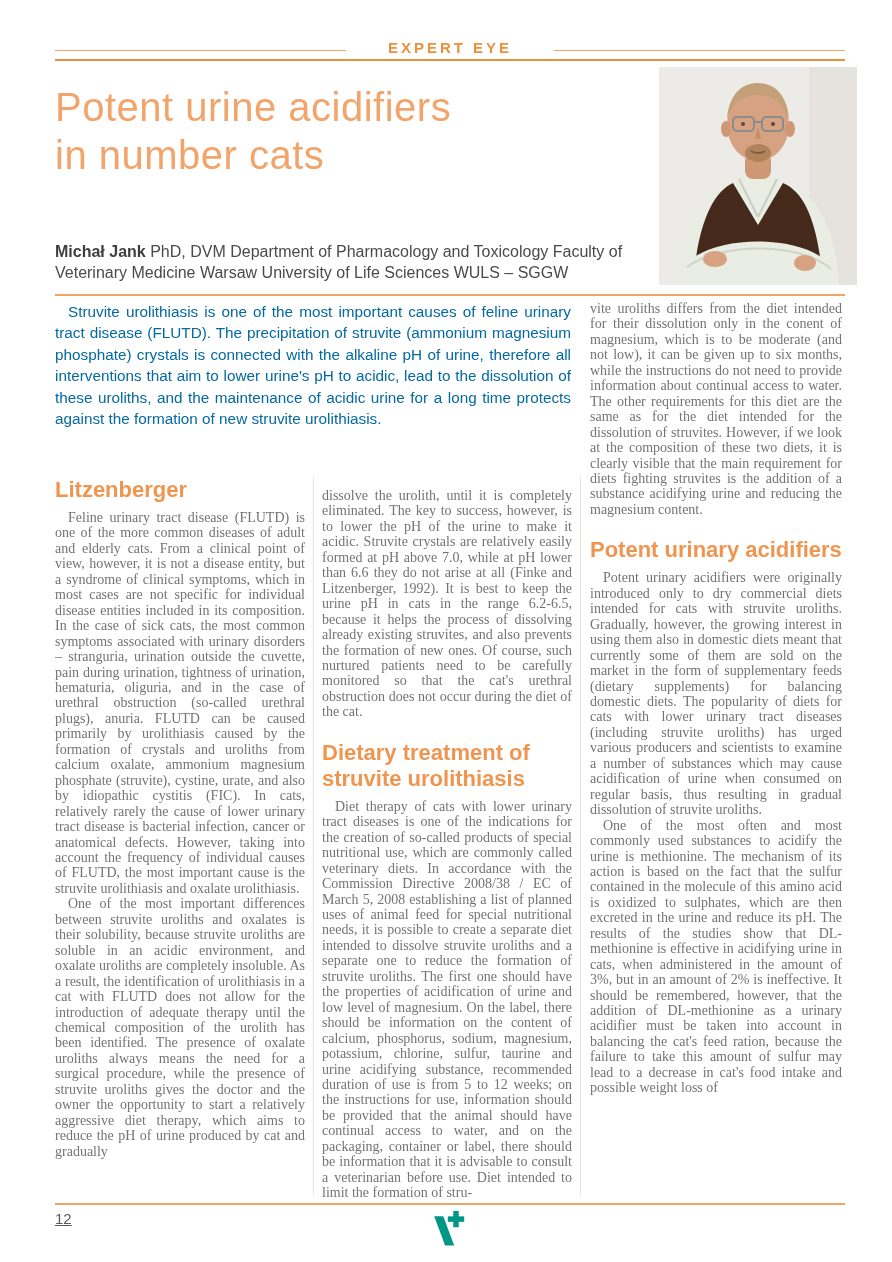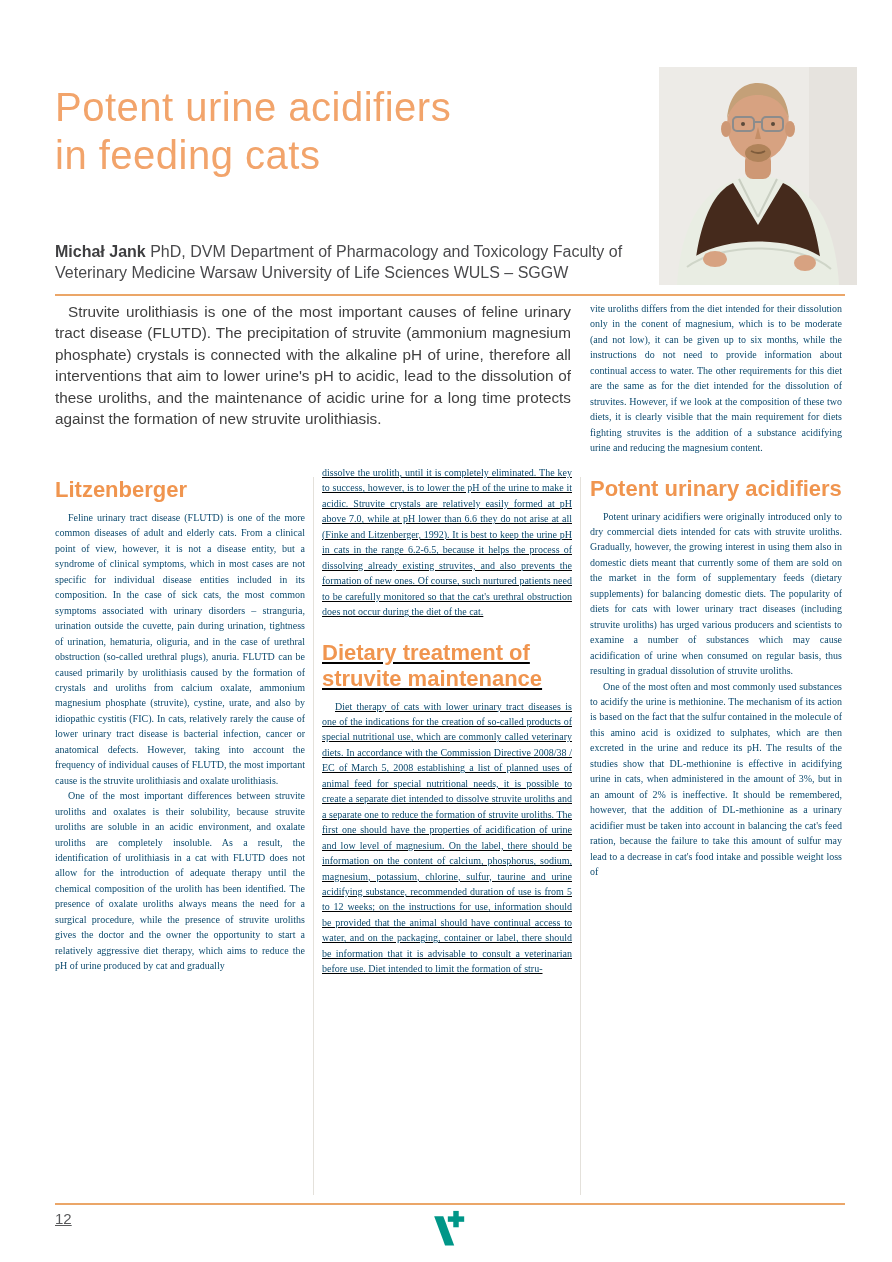--- a/index.html
+++ b/index.html
@@ -35,60 +35,65 @@
   
   .author{
     position:absolute;left:55px;top:241px;width:600px;
     font-size:16px;line-height:21px;color:#4A4A4C;
   }
   .author b{color:#3F3F41;}
   .rule-orange{position:absolute;left:55px;right:47px;border-top:2px solid #EBA668;}
   
   .lead{
     position:absolute;left:55px;top:301px;width:516px;
-    font-size:15.3px;line-height:21.4px;color:#404040;
+    font-size:15.3px;line-height:21.4px;color:#0369a1;
     text-align:justify;text-indent:13px;
   }
   
   .col{position:absolute;width:250px;overflow:hidden;}
   .col-1{left:55px;top:477px;height:718px;}
-  .col-2{left:322px;top:465px;height:718px;text-decoration:underline;}
+  .col-2{left:322px;top:488px;height:718px;}
   .col-3{left:590px;top:301px;width:252px;height:894px;}
   .col h2{
     font-family:"Liberation Sans",sans-serif;
     font-size:22px;line-height:26px;font-weight:bold;color:#F0954F;
     margin:0 0 7px 0;
   }
   .col h2.gap-top{margin-top:20px;}
   .col p{
     font-family:"Liberation Serif",serif;
-    font-size:10px;line-height:15.45px;color:#0c4a6e;
+    font-size:14px;line-height:15.45px;color:#737373;
     text-align:justify;margin:0;
   }
   .col p.indent{text-indent:13px;}
   .col-rule{position:absolute;top:477px;height:718px;width:1px;background:#E4E1DB;}
   .col-rule.r1{left:313px;}
   .col-rule.r2{left:580px;}
   
   .footer-rule{top:1203px;}
   .page-num{
     position:absolute;left:55px;top:1210px;
     font-size:15px;color:#58595B;text-decoration:underline;
   }
   .logo{position:absolute;left:50%;top:1209px;transform:translateX(-50%);}
 </style>
 </head>
 <body>
 
 <div class="page">
 
+  <div class="expert-bar">
+    <div class="bar-seg"></div>
+    <div class="expert-label">EXPERT EYE</div>
+    <div class="bar-seg"></div>
+  </div>
 
   <div class="title">
     <div>Potent urine acidifiers</div>
-    <div>in feeding cats</div>
+    <div>in number cats</div>
   </div>
 
   <svg class="photo" viewBox="0 0 198 218">
     <rect x="0" y="0" width="198" height="218" fill="#EDEBE7"></rect>
     <rect x="150" y="0" width="48" height="218" fill="#E6E3DE"></rect>
 
     <path d="M18 218 C22 152 48 112 99 108 C152 112 176 152 180 218 Z" fill="#E9EDE3"></path>
 
     <path d="M34 218 C38 162 52 126 74 116 L99 158 L124 116 C148 126 160 162 164 218 Z" fill="#452A1C"></path>
 
@@ -134,21 +139,21 @@
   <div class="col-rule r2"></div>
 
   <div class="col col-1">
     <h2>Litzenberger</h2>
     <p class="indent">Feline urinary tract disease (FLUTD) is one of the more common diseases of adult and elderly cats. From a clinical point of view, however, it is not a disease entity, but a syndrome of clinical symptoms, which in most cases are not specific for individual disease entities included in its composition. In the case of sick cats, the most common symptoms associated with urinary disorders – stranguria, urination outside the cuvette, pain during urination, tightness of urination, hematuria, oliguria, and in the case of urethral obstruction (so-called urethral plugs), anuria. FLUTD can be caused primarily by urolithiasis caused by the formation of crystals and uroliths from calcium oxalate, ammonium magnesium phosphate (struvite), cystine, urate, and also by idiopathic cystitis (FIC). In cats, relatively rarely the cause of lower urinary tract disease is bacterial infection, cancer or anatomical defects. However, taking into account the frequency of individual causes of FLUTD, the most important cause is the struvite urolithiasis and oxalate urolithiasis.</p>
     <p class="indent">One of the most important differences between struvite uroliths and oxalates is their solubility, because struvite uroliths are soluble in an acidic environment, and oxalate uroliths are completely insoluble. As a result, the identification of urolithiasis in a cat with FLUTD does not allow for the introduction of adequate therapy until the chemical composition of the urolith has been identified. The presence of oxalate uroliths always means the need for a surgical procedure, while the presence of struvite uroliths gives the doctor and the owner the opportunity to start a relatively aggressive diet therapy, which aims to reduce the pH of urine produced by cat and gradually</p>
   </div>
 
   <div class="col col-2">
     <p>dissolve the urolith, until it is completely eliminated. The key to success, however, is to lower the pH of the urine to make it acidic. Struvite crystals are relatively easily formed at pH above 7.0, while at pH lower than 6.6 they do not arise at all (Finke and Litzenberger, 1992). It is best to keep the urine pH in cats in the range 6.2-6.5, because it helps the process of dissolving already existing struvites, and also prevents the formation of new ones. Of course, such nurtured patients need to be carefully monitored so that the cat's urethral obstruction does not occur during the diet of the cat.</p>
-    <h2 class="gap-top">Dietary treatment of struvite maintenance</h2>
+    <h2 class="gap-top">Dietary treatment of struvite urolithiasis</h2>
     <p class="indent">Diet therapy of cats with lower urinary tract diseases is one of the indications for the creation of so-called products of special nutritional use, which are commonly called veterinary diets. In accordance with the Commission Directive 2008/38 / EC of March 5, 2008 establishing a list of planned uses of animal feed for special nutritional needs, it is possible to create a separate diet intended to dissolve struvite uroliths and a separate one to reduce the formation of struvite uroliths. The first one should have the properties of acidification of urine and low level of magnesium. On the label, there should be information on the content of calcium, phosphorus, sodium, magnesium, potassium, chlorine, sulfur, taurine and urine acidifying substance, recommended duration of use is from 5 to 12 weeks; on the instructions for use, information should be provided that the animal should have continual access to water, and on the packaging, container or label, there should be information that it is advisable to consult a veterinarian before use. Diet intended to limit the formation of stru-</p>
   </div>
 
   <div class="col col-3">
     <p>vite uroliths differs from the diet intended for their dissolution only in the conent of magnesium, which is to be moderate (and not low), it can be given up to six months, while the instructions do not need to provide information about continual access to water. The other requirements for this diet are the same as for the diet intended for the dissolution of struvites. However, if we look at the composition of these two diets, it is clearly visible that the main requirement for diets fighting struvites is the addition of a substance acidifying urine and reducing the magnesium content.</p>
     <h2 class="gap-top">Potent urinary acidifiers</h2>
     <p class="indent">Potent urinary acidifiers were originally introduced only to dry commercial diets intended for cats with struvite uroliths. Gradually, however, the growing interest in using them also in domestic diets meant that currently some of them are sold on the market in the form of supplementary feeds (dietary supplements) for balancing domestic diets. The popularity of diets for cats with lower urinary tract diseases (including struvite uroliths) has urged various producers and scientists to examine a number of substances which may cause acidification of urine when consumed on regular basis, thus resulting in gradual dissolution of struvite uroliths.</p>
     <p class="indent">One of the most often and most commonly used substances to acidify the urine is methionine. The mechanism of its action is based on the fact that the sulfur contained in the molecule of this amino acid is oxidized to sulphates, which are then excreted in the urine and reduce its pH. The results of the studies show that DL-methionine is effective in acidifying urine in cats, when administered in the amount of 3%, but in an amount of 2% is ineffective. It should be remembered, however, that the addition of DL-methionine as a urinary acidifier must be taken into account in balancing the cat's feed ration, because the failure to take this amount of sulfur may lead to a decrease in cat's food intake and possible weight loss of</p>
   </div>
 

